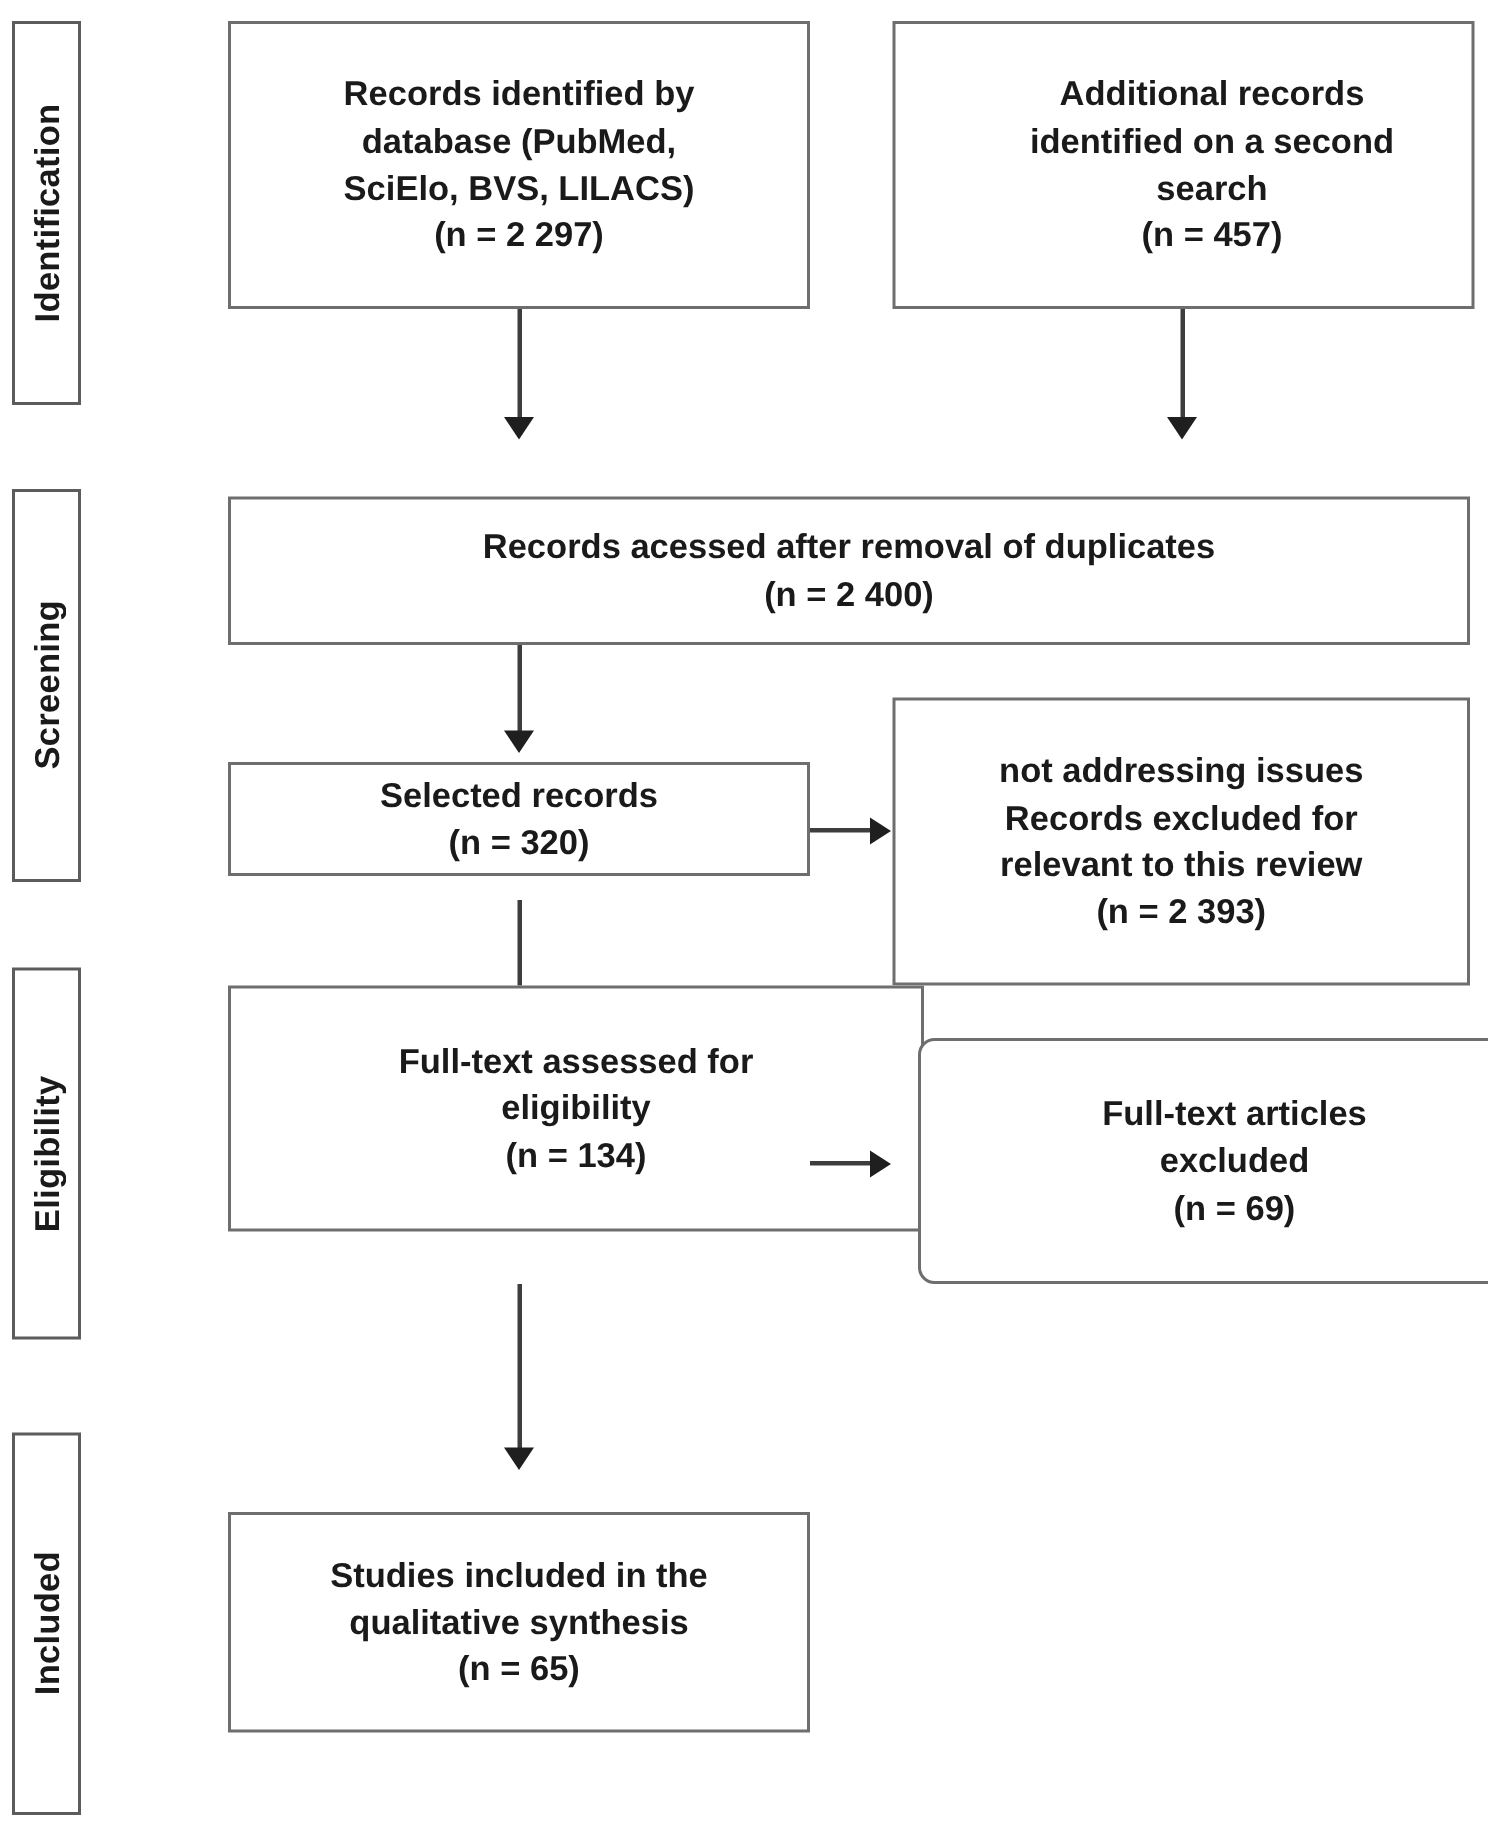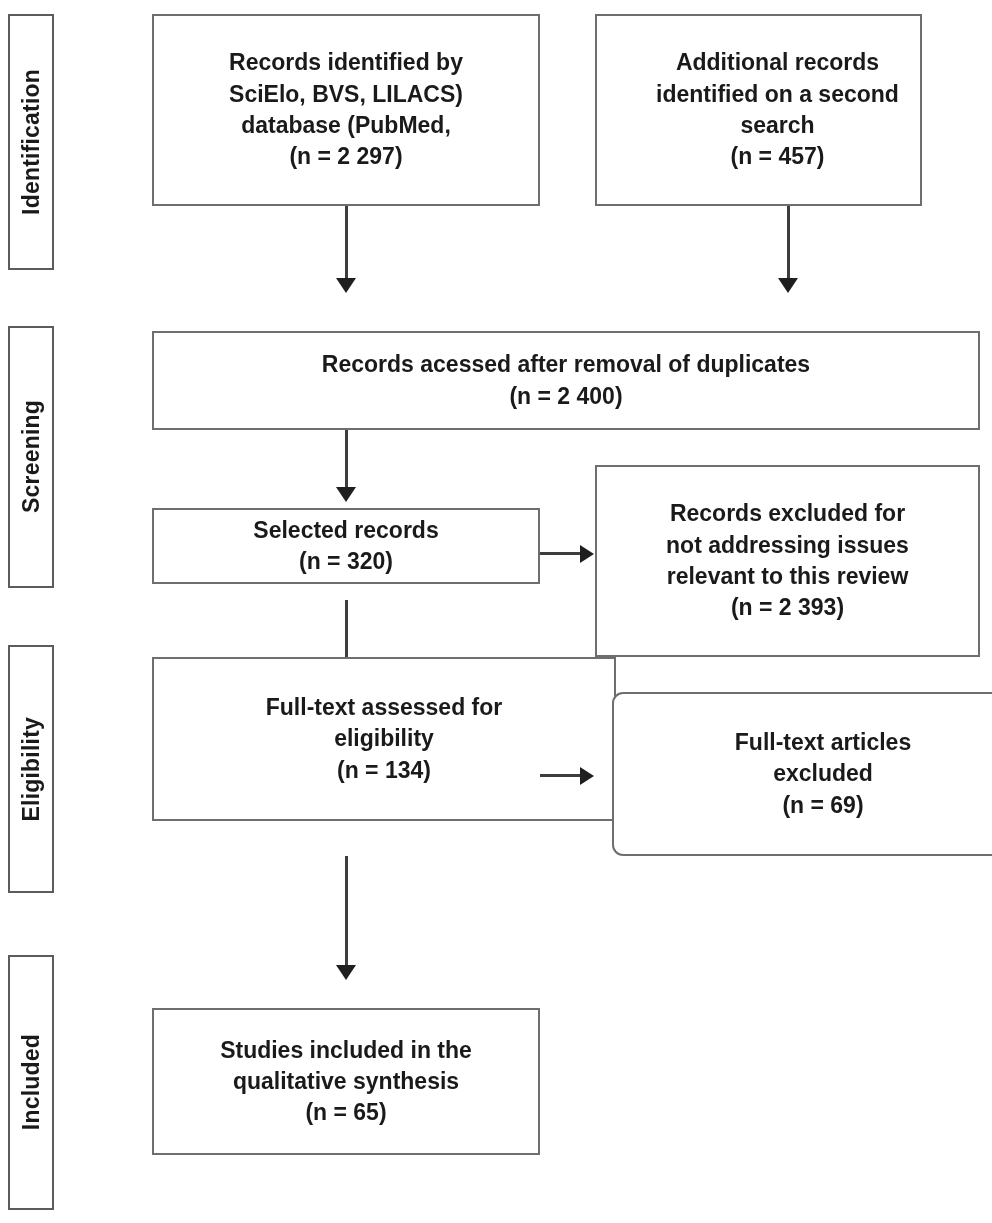--- a/index.html
+++ b/index.html
@@ -109,26 +109,26 @@
   <div class="stage" style="top:645px; height:248px;">
     <span class="stage-label">Eligibility</span>
   </div>
 
   <div class="stage" style="top:955px; height:255px;">
     <span class="stage-label">Included</span>
   </div>
 
   <div class="node" style="left:152px; top:14px; width:388px; height:192px;">
     <span class="line">Records identified by</span>
+    <span class="line">database (PubMed,</span>
     <span class="line">SciElo, BVS, LILACS)</span>
-    <span class="line">database (PubMed,</span>
     <span class="line">(n = 2 297)</span>
   </div>
 
-  <div class="node" style="left:595px; top:14px; width:327px; height:192px;padding-left:48px;">
+  <div class="node" style="left:595px; top:14px; width:388px; height:192px;padding-left:48px;">
     <span class="line">Additional records</span>
     <span class="line">identified on a second</span>
     <span class="line">search</span>
     <span class="line">(n = 457)</span>
   </div>
 
   <div class="conn">
     <div class="v-line" style="left:345px; top:206px; height:74px;"></div>
     <div class="arrow-down" style="left:336px; top:278px;"></div>
   </div>
@@ -147,22 +147,22 @@
     <div class="v-line" style="left:345px; top:430px; height:60px;"></div>
     <div class="arrow-down" style="left:336px; top:487px;"></div>
   </div>
 
   <div class="node" style="left:152px; top:508px; width:388px; height:76px;">
     <span class="line">Selected records</span>
     <span class="line">(n = 320)</span>
   </div>
 
   <div class="node" style="left:595px; top:465px; width:385px; height:192px;">
+    <span class="line">not addressing issues</span>
     <span class="line">Records excluded for</span>
-    <span class="line">not addressing issues</span>
     <span class="line">relevant to this review</span>
     <span class="line">(n = 2 393)</span>
   </div>
 
   <div class="conn">
     <div class="h-line" style="left:540px; top:552px; width:42px;"></div>
     <div class="arrow-right" style="left:580px; top:545px;"></div>
   </div>
 
   <div class="conn">

